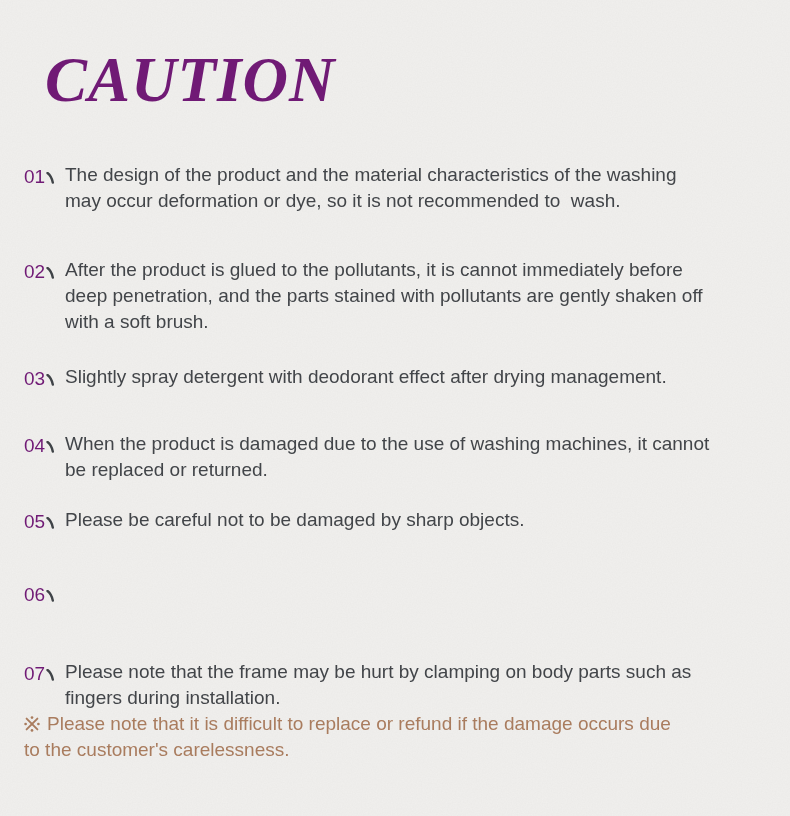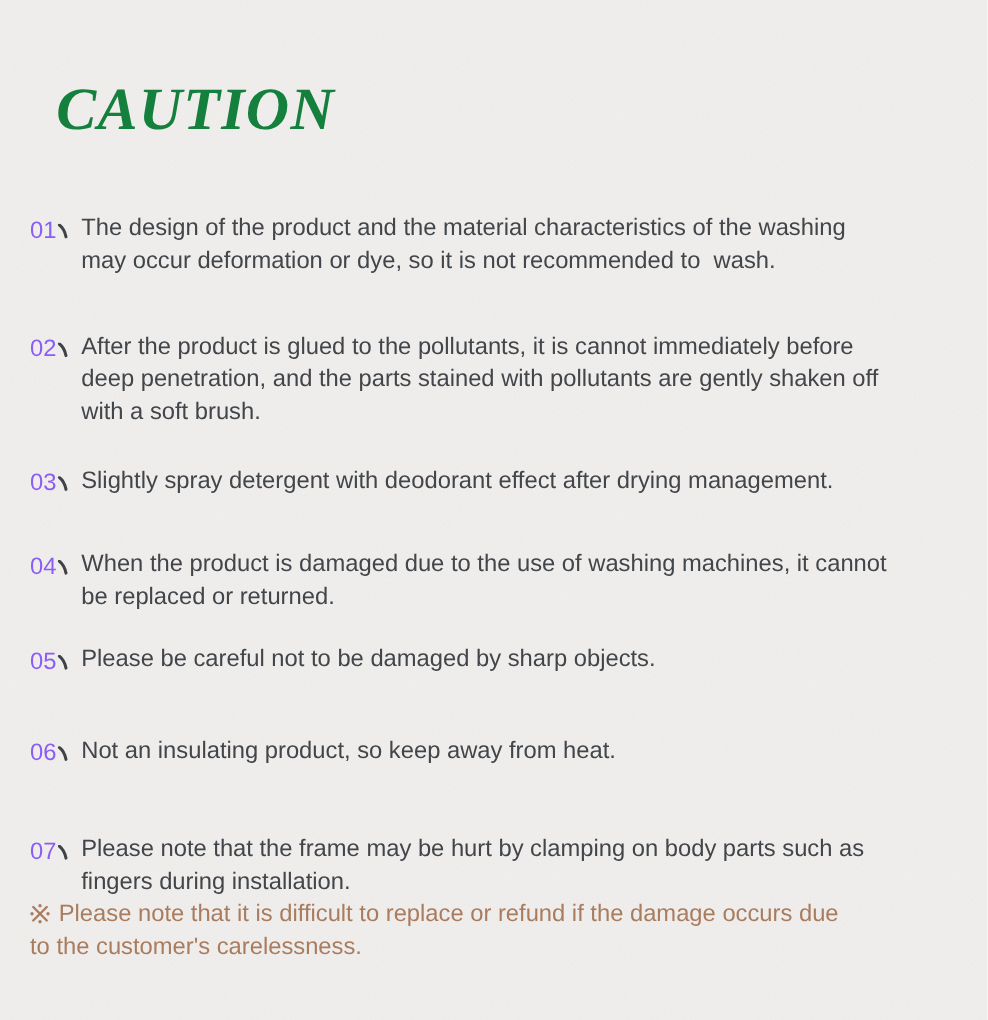--- a/index.html
+++ b/index.html
@@ -22,42 +22,42 @@
   .content {
     position: relative;
     z-index: 1;
     padding: 54px 25px 0 24px;
     box-sizing: border-box;
   }
   .title {
     font-family: "Liberation Serif", "DejaVu Serif", serif;
     font-style: italic;
     font-weight: 700;
-    font-size: 48px;
+    font-size: 63px;
     line-height: 52px;
     letter-spacing: 1px;
-    color: #15803d;
-    margin: 8px 0 0 21px;
+    color: #701a75;
+    margin: 0 0 0 21px;
   }
   .caution-list {
     list-style: none;
     margin: 56px 0 0 0;
     padding: 0;
   }
   .caution-item {
     display: flex;
     align-items: flex-start;
     font-size: 19px;
     line-height: 26px;
   }
   .caution-item .num {
     flex: 0 0 41px;
     white-space: nowrap;
     padding-top: 2px;
-    color: #8b5cf6;
+    color: #701a75;
   }
   .caution-item .txt {
     flex: 1;
     white-space: pre-wrap;
   }
   .comma-icon { display: inline-block; margin-left: 1px; vertical-align: -1px; }
   .caution-item:nth-of-type(1) { margin-bottom: 43px; }
   .caution-item:nth-of-type(2) { margin-bottom: 24px; }
   .caution-item:nth-of-type(3) { margin-bottom: 39px; margin-top: 29px; }
   .caution-item:nth-of-type(4) { margin-bottom: 24px; }
@@ -128,21 +128,20 @@
         <span class="num"><span>05</span><svg class="comma-icon" width="9" height="12" viewBox="0 0 9 12">
               <path d="M1.5 1 Q5.5 4 6.8 10.5" fill="none" stroke="#3f4347" stroke-width="2.4" stroke-linecap="round"></path>
             </svg></span>
         <span class="txt">Please be careful not to be damaged by sharp objects.</span>
       </li>
 
       <li class="caution-item">
         <span class="num"><span>06</span><svg class="comma-icon" width="9" height="12" viewBox="0 0 9 12">
               <path d="M1.5 1 Q5.5 4 6.8 10.5" fill="none" stroke="#3f4347" stroke-width="2.4" stroke-linecap="round"></path>
             </svg></span>
-        <span class="txt">Not an insulating product, so keep away from heat.</span>
       </li>
 
       <li class="caution-item">
         <span class="num"><span>07</span><svg class="comma-icon" width="9" height="12" viewBox="0 0 9 12">
               <path d="M1.5 1 Q5.5 4 6.8 10.5" fill="none" stroke="#3f4347" stroke-width="2.4" stroke-linecap="round"></path>
             </svg></span>
         <span class="txt">Please note that the frame may be hurt by clamping on body parts such as
 fingers during installation.</span>
       </li>
     </ol>

